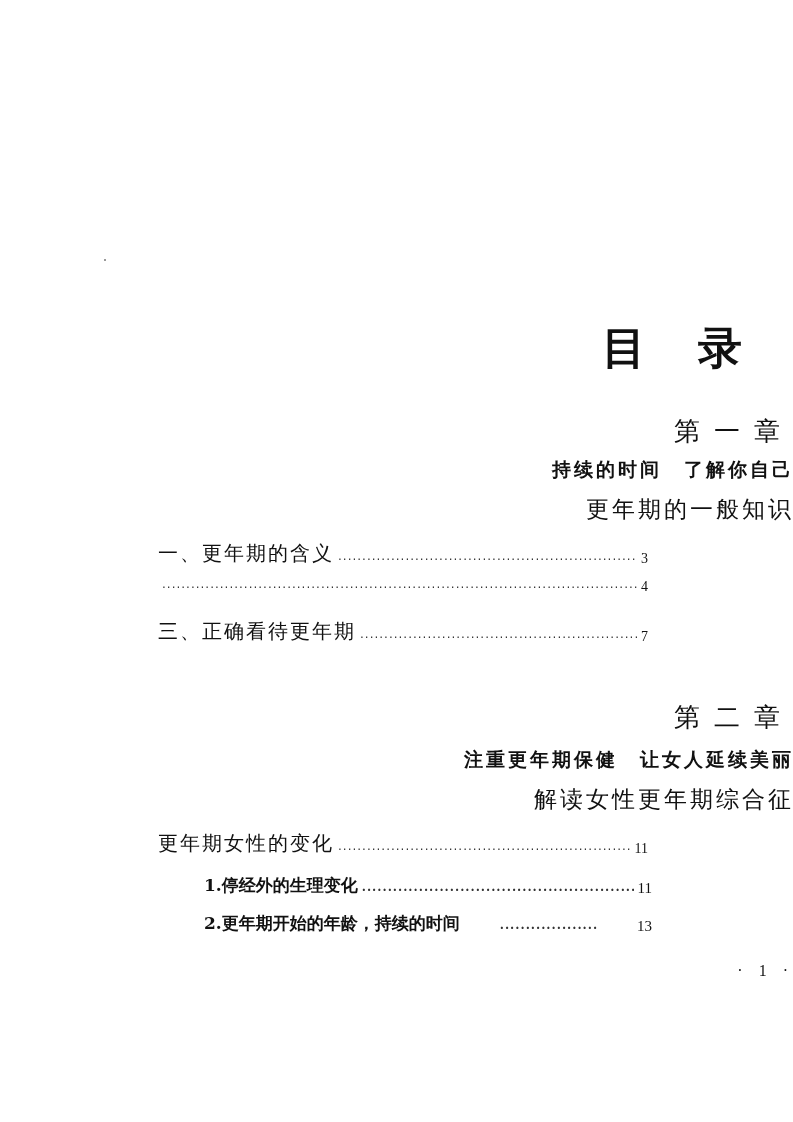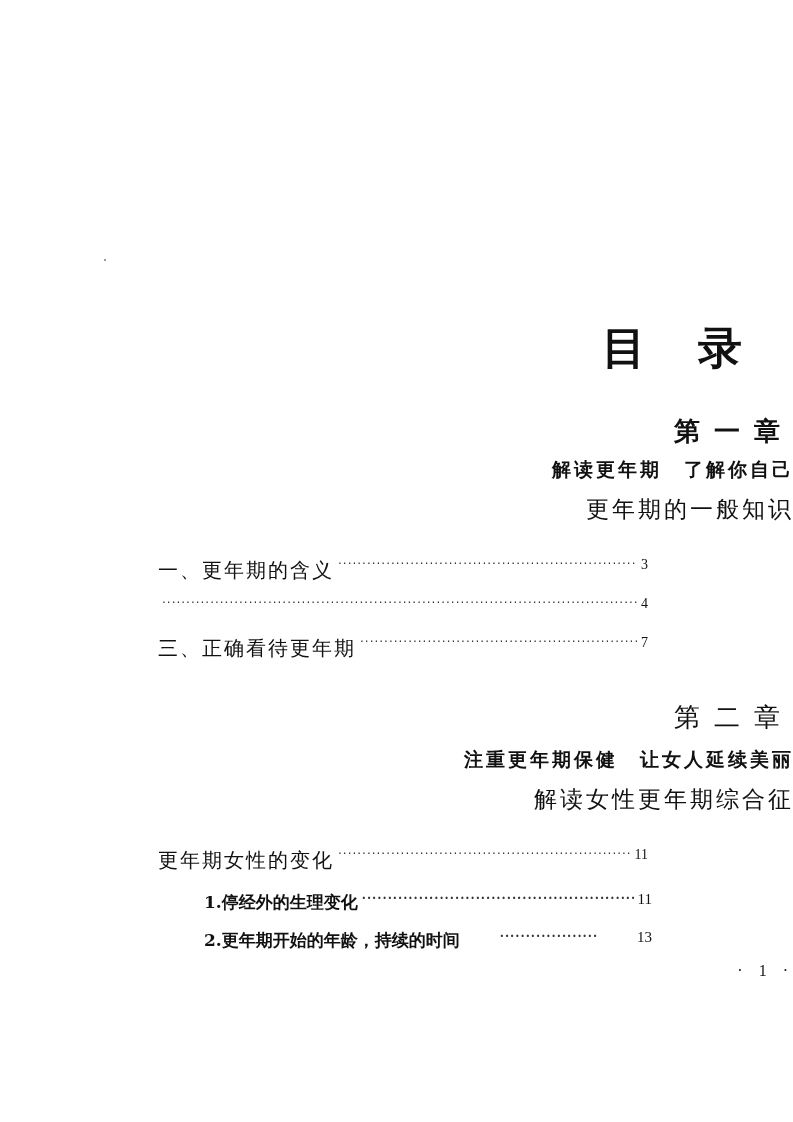--- a/index.html
+++ b/index.html
@@ -7,40 +7,40 @@
       width: 793px; height: 1122px; position: relative; overflow: hidden;
       font-family: "DejaVu Serif", "Liberation Serif", serif; color: #111111;
     }
     .abs { position: absolute; }
     .center { left: 1px; width: 793px; text-align: right; }
     .speck { left: 104px; top: 259px; width: 2px; height: 2px; background: #999; }
     .title { top: 318px; font-size: 44px; font-weight: bold; letter-spacing: 52px; text-indent: 52px; line-height: 60px; font-family: "DejaVu Sans", sans-serif; }
     .chapter { font-size: 26px; letter-spacing: 14px; text-indent: 14px; line-height: 34px; font-family: "DejaVu Serif", serif; }
     .slogan { font-size: 19px; font-weight: bold; letter-spacing: 3px; line-height: 26px; font-family: "DejaVu Sans", sans-serif; }
     .section { font-size: 23px; letter-spacing: 3px; line-height: 30px; font-family: "DejaVu Sans", sans-serif; }
-    .toc { display: flex; align-items: flex-start; white-space: nowrap; margin-top: 17px; }
+    .toc { display: flex; align-items: flex-end; white-space: nowrap; }
     .toc .label { flex: 0 0 auto; }
     .toc .leader { flex: 1 1 auto; overflow: hidden; color: #333; letter-spacing: 1px; margin: 0 4px; font-size: 12px; }
     .toc .leader::before { content: "··································································································································"; }
     .toc .page { flex: 0 0 auto; font-family: "Liberation Serif", serif; }
     .toc.l1 { font-size: 20px; font-family: "DejaVu Sans", sans-serif; letter-spacing: 2px; }
     .toc.l1 .page { font-size: 14px; letter-spacing: 0; }
     .toc.l2 { font-size: 17px; font-weight: bold; font-family: "DejaVu Serif", serif; }
     .toc.l2 .page { font-size: 15px; font-weight: normal; }
     .pageno { top: 962px; font-size: 16px; letter-spacing: 6px; font-family: "Liberation Serif", serif; }
   </style>
 </head>
 <body>
 
 <div class="abs speck"></div>
 
 <div class="abs center title">目录</div>
 
-<div class="abs center chapter" style="top:414px;font-weight:bold;">第一章</div>
-<div class="abs center slogan" style="top:456px;">解读更年期　了解你自己</div>
+<div class="abs center chapter" style="top:414px;">第一章</div>
+<div class="abs center slogan" style="top:456px;">持续的时间　了解你自己</div>
 <div class="abs center section" style="top:494px;">更年期的一般知识</div>
 
 <div class="abs toc l1" style="left:158px; width:490px; top:540px;">
   <span class="label">一、更年期的含义</span>
   <span class="leader"></span>
   <span class="page">3</span>
 </div>
 <div class="abs toc l1" style="left:158px; width:490px; top:579px;">
   <span class="leader"></span>
   <span class="page">4</span>

